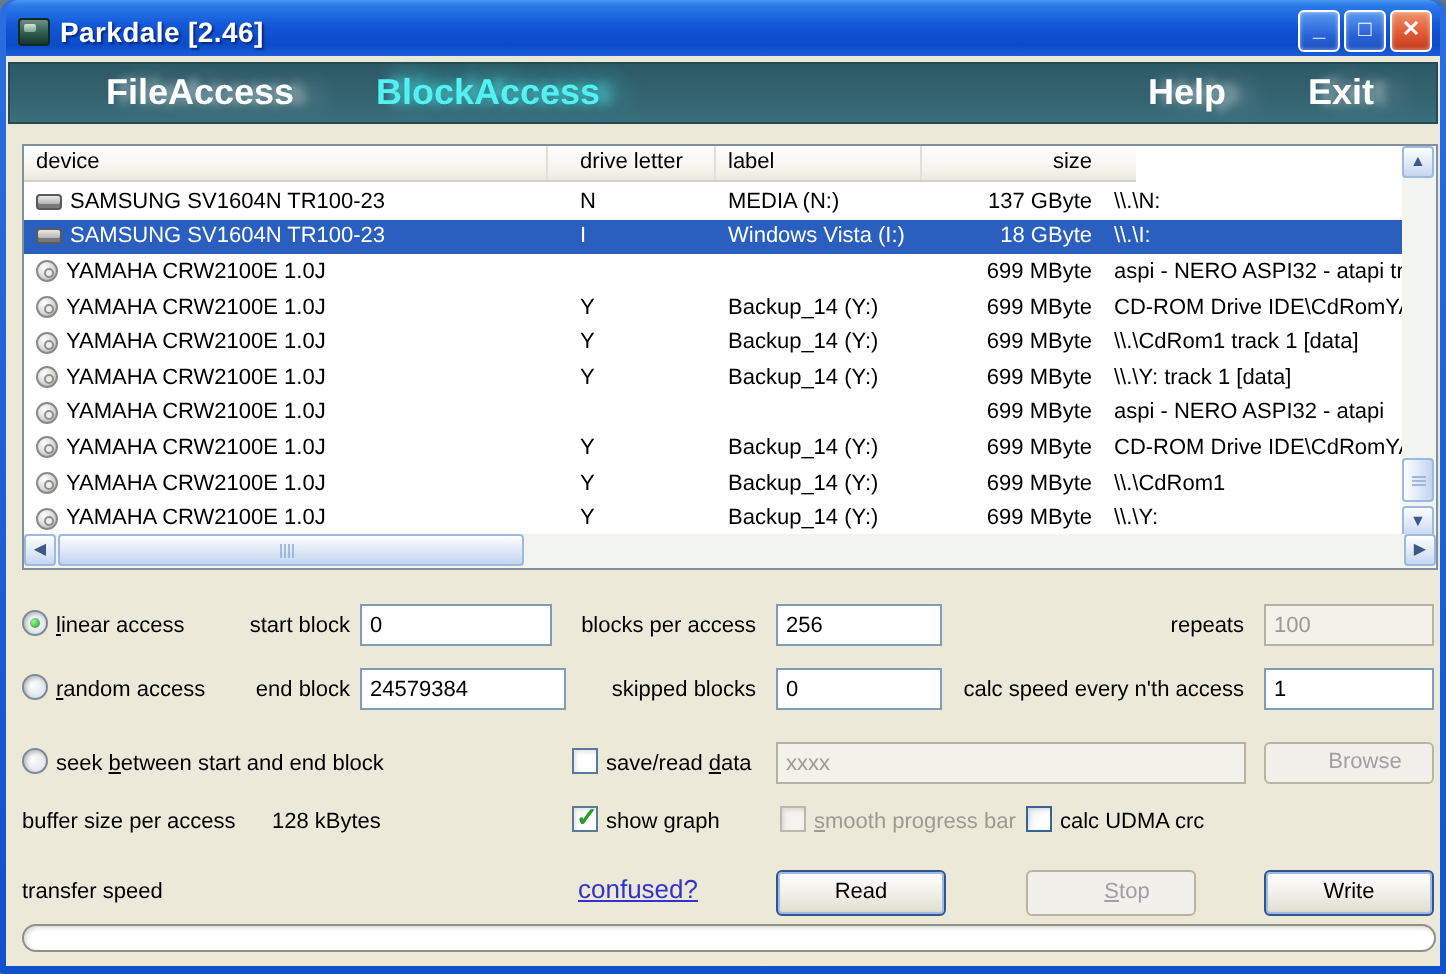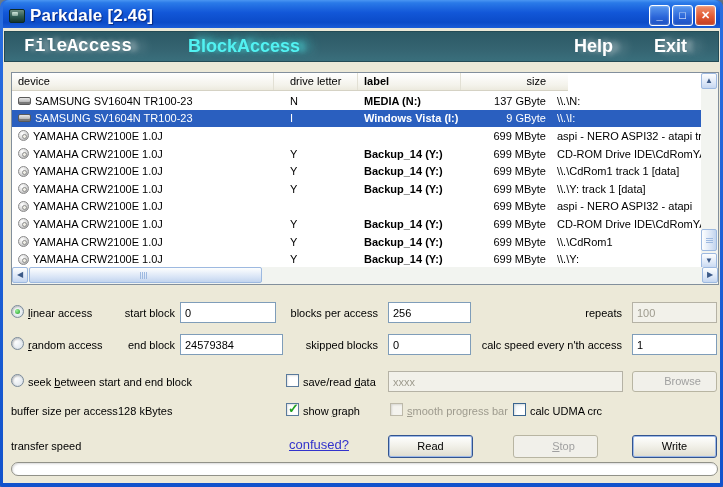--- a/index.html
+++ b/index.html
@@ -21,21 +21,21 @@
     background:linear-gradient(180deg,#4a96f2 0%,#2a7ae8 10%,#1257d8 45%,#0b4bc8 80%,#1b5dd8 100%);
     border-radius:6px 6px 0 0;
   }
   .title-icon {
     width:16px; height:14px; margin-right:5px;
     background:linear-gradient(180deg,#6d8f84 0%,#2e5a50 55%,#16352e 100%);
     border:1px solid #0d2a24; border-radius:2px; position:relative;
   }
   .title-icon::after{content:""; position:absolute; left:2px; top:2px; width:6px; height:4px;
     background:linear-gradient(180deg,#cfe6da,#7fa396); border-radius:1px;}
-  .title-text { color:#fff; font-weight:bold; font-size:17px; text-shadow:1px 1px 1px #0a2a80; letter-spacing:.2px;}
+  .title-text { color:#fff; font-weight:bold; font-size:14px; text-shadow:1px 1px 1px #0a2a80; letter-spacing:.2px;}
   .tb-btns { margin-left:auto; display:flex; gap:2px; }
   .tb-btn {
     width:21px; height:21px; border-radius:3px; border:1px solid #fff;
     color:#fff; font-size:11px; line-height:18px; text-align:center; font-weight:bold;
     background:linear-gradient(180deg,#5a9af0,#2a64d8 60%,#1b50c0);
     box-shadow:inset 0 0 2px rgba(255,255,255,.6); cursor:default;
   }
   .tb-btn.close { background:linear-gradient(180deg,#f0926e,#e25a33 55%,#c13c1f); }
 
   
@@ -44,37 +44,37 @@
   
   .menubar {
     position:absolute; left:1px; right:1px; top:3px; height:31px;
     background:linear-gradient(180deg,#2c5a66,#346370 55%,#3a6f7c);
     border:1px solid #244b55;
   }
   .menu-item { position:absolute; top:4px; font-size:18px; font-weight:bold; color:#fff; cursor:pointer;
     text-shadow:6px 0 5px rgba(255,255,255,.45), 14px 0 10px rgba(255,255,255,.25); }
   .menu-item.active { color:#52f2f2;
     text-shadow:6px 0 5px rgba(82,242,242,.55), 14px 0 10px rgba(82,242,242,.32), 8px -5px 9px rgba(82,242,242,.35); }
-  .mi-file  { left:19px;font-family:Liberation Mono, monospace; }
+  .mi-file  { left:48px; }
   .mi-block { left:183px; }
   .mi-help  { left:569px;text-align:right; }
   .mi-exit  { left:649px; }
 
   
   .tbl { position:absolute; left:8px; top:44px; width:708px; height:213px; background:#fff; border:1px solid #828f9c; }
   .thead { position:absolute; left:0; top:0; width:556px; height:18px; display:flex;
     background:linear-gradient(180deg,#ffffff,#f4f3ec 70%,#eceade); border-bottom:1px solid #d5d2c4; }
   .th { font-size:11px; color:#000; padding:2px 5px 0 6px; border-right:1px solid #e2e0d4; white-space:nowrap; overflow:hidden; }
   .th:last-child{border-right:none;}
   .tbody { position:absolute; left:0; top:19px; width:689px; height:177px; overflow:hidden; }
   .trow { display:flex; height:17.6px; align-items:center; font-size:11px; color:#000; cursor:default; }
   .trow .c { padding:0 5px 0 6px; white-space:nowrap; overflow:hidden; height:100%; display:flex; align-items:center; }
   .c-dev { width:262px; gap:4px; }
   .c-let { width:84px;  padding-left:16px !important; }
-  .c-lab { width:103px;font-weight:bold; }
+  .c-lab { width:103px; }
   .c-siz { width:90px;  justify-content:flex-end; }
   .c-inf { width:150px; }
   .trow.sel { background:#2a5fbf; color:#fff; }
   .ric { flex:0 0 auto; }
   .ic-hdd { width:13px; height:8px; border:1px solid #5a5a5a; border-radius:2px;
     background:linear-gradient(180deg,#e8e8e8,#9c9c9c); box-shadow:inset 0 -2px 0 #787878; }
   .ic-cd { width:11px; height:11px; border-radius:50%; border:1px solid #8a8a8a; position:relative;
     background:radial-gradient(circle at 35% 30%, #ffffff, #d8d8d8 55%, #9f9f9f); }
   .ic-cd::after{ content:""; position:absolute; left:3px; top:3px; width:3px; height:3px; border-radius:50%;
     background:#efeee6; border:1px solid #8f8f8f; }
@@ -172,21 +172,21 @@
     <div class="c c-siz">137 GByte</div>
     <div class="c c-inf">\\.\N:</div>
   </div>
           <div class="trow sel">
     <div class="c c-dev">
               <span class="ric ic-hdd"></span>
               <span class="t">SAMSUNG SV1604N TR100-23</span>
             </div>
     <div class="c c-let">I</div>
     <div class="c c-lab">Windows Vista (I:)</div>
-    <div class="c c-siz">9 GByte</div>
+    <div class="c c-siz">18 GByte</div>
     <div class="c c-inf">\\.\I:</div>
   </div>
           <div class="trow">
     <div class="c c-dev">
               <span class="ric ic-cd"></span>
               <span class="t">YAMAHA CRW2100E 1.0J</span>
             </div>
     <div class="c c-let"></div>
     <div class="c c-lab"></div>
     <div class="c c-siz">699 MByte</div>
@@ -295,21 +295,21 @@
     <input class="fld" style="left: 629px; top: 306px; width: 85px;" value="1">
 
     <div class="rad" style="left:8px; top:346px;"></div>
     <div class="lbl" style="left:25px; top:348px;"><span>seek </span><span class="u">b</span><span>etween start and end block</span></div>
     <div class="cb" style="left:283px; top:346px;"></div>
     <div class="lbl" style="left:300px; top:348px;"><span>save/read </span><span class="u">d</span><span>ata</span></div>
     <input class="fld dis" style="left: 385px; top: 343px; width: 235px;" value="xxxx">
     <div class="btn btn21 dis" style="left:629px; top:343px; width:85px;">Browse</div>
 
     <div class="lbl" style="left:8px; top:377px;">buffer size per access</div>
-    <div class="lbl" style="left:115px; top:377px;">128 kBytes</div>
+    <div class="lbl" style="left:133px; top:377px;">128 kBytes</div>
     <div class="cb on" style="left:283px; top:375px;"></div>
     <div class="lbl" style="left:300px; top:377px;"><span>show </span><span class="u">g</span><span>raph</span></div>
     <div class="cb dis" style="left:387px; top:375px;"></div>
     <div class="lbl dis" style="left:404px; top:377px;"><span class="u">s</span><span>mooth progress bar</span></div>
     <div class="cb blue" style="left:510px; top:375px;"></div>
     <div class="lbl" style="left:527px; top:377px;">calc UDMA crc</div>
 
     <div class="lbl" style="left:8px; top:412px;">transfer speed</div>
     <a class="link" style="left:286px; top:409px;">confused?</a>
     <div class="btn" style="left:385px; top:407px;">Read</div>

